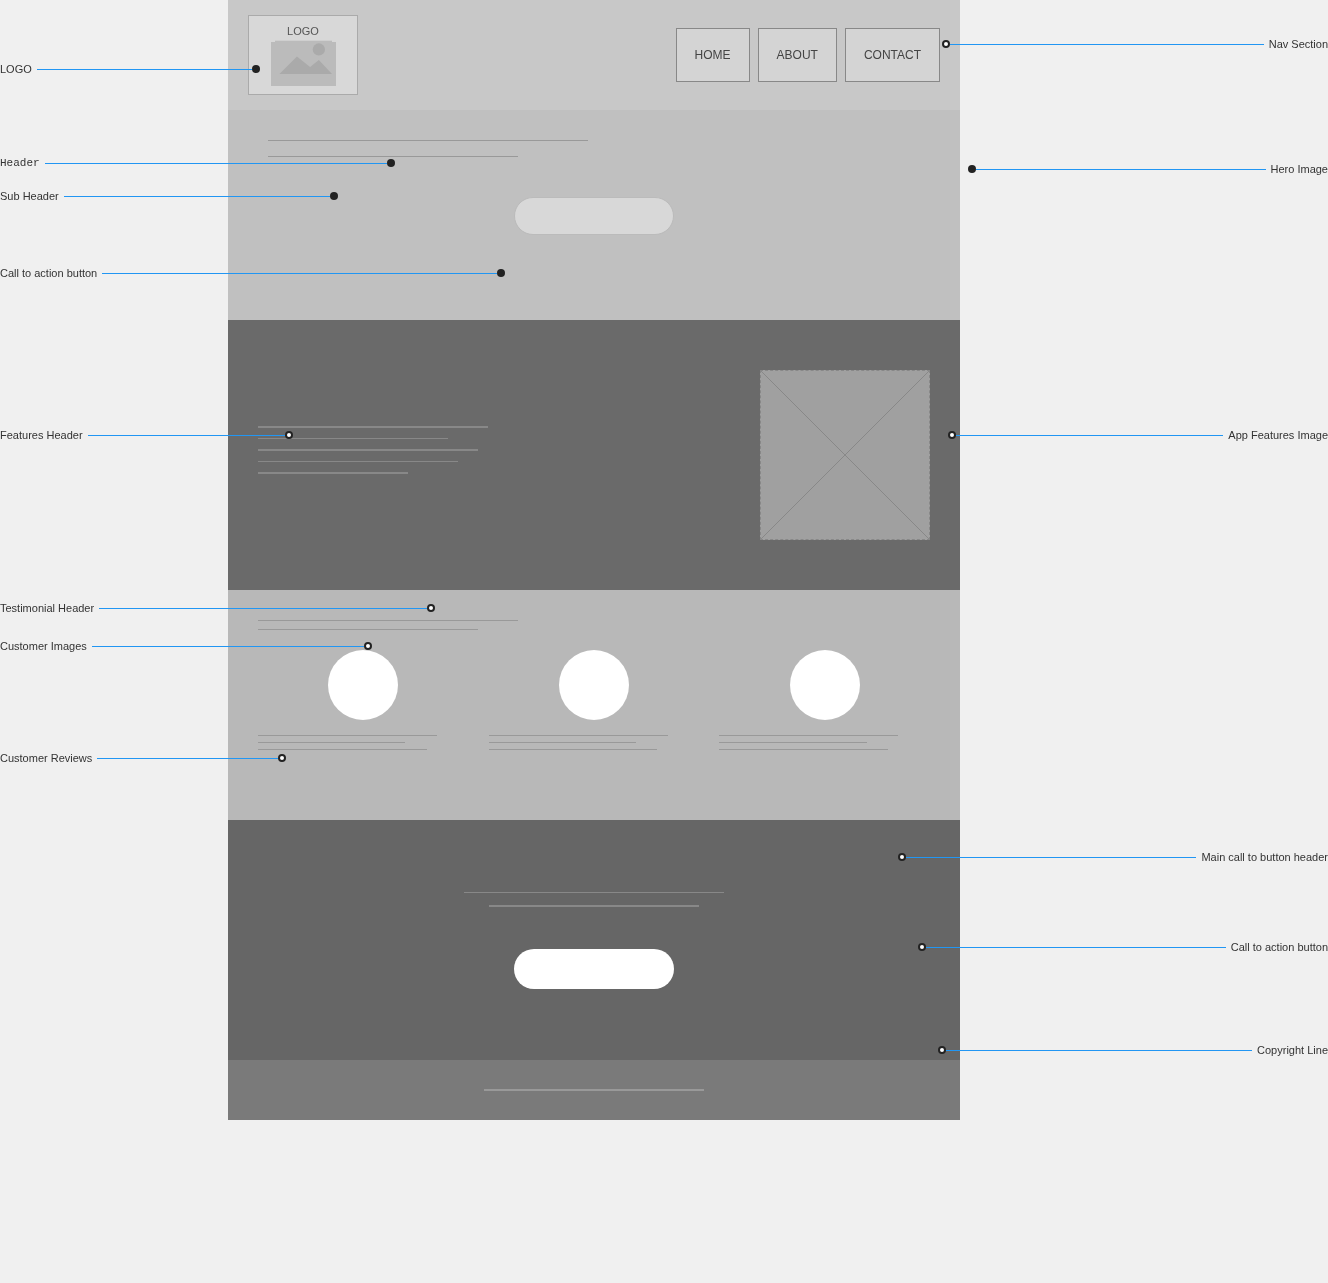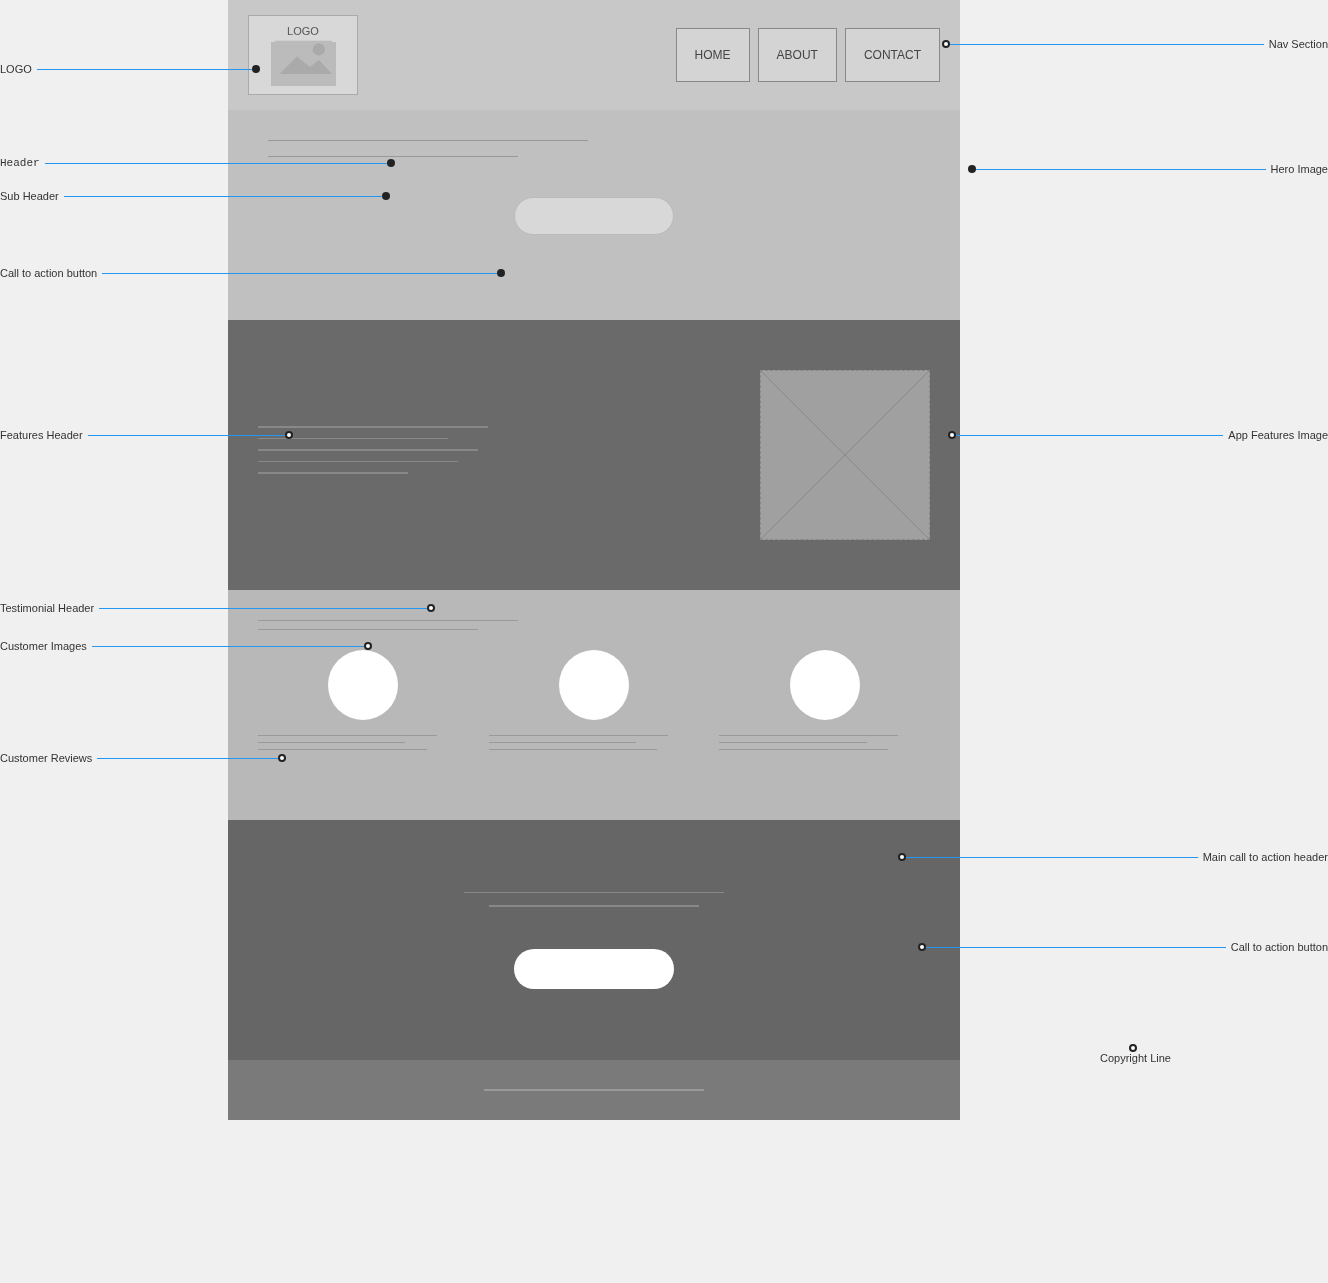--- a/index.html
+++ b/index.html
@@ -349,21 +349,21 @@
     <div class="ann-line-blue" style="flex:1;"></div>
     <div class="ann-dot-filled"></div>
   </div>
 
   <div style="position:absolute; top:157px; left:0; display:flex; align-items:center; width:395px;font-family:Liberation Mono, monospace;">
     <span class="ann-label-left">Header</span>
     <div class="ann-line-blue" style="flex:1;"></div>
     <div class="ann-dot-filled"></div>
   </div>
 
-  <div style="position:absolute; top:190px; left:0; display:flex; align-items:center; width:390px;">
+  <div style="position:absolute; top:190px; left:0; display:flex; align-items:center; width:338px;">
     <span class="ann-label-left">Sub Header</span>
     <div class="ann-line-blue" style="flex:1;"></div>
     <div class="ann-dot-filled"></div>
   </div>
 
   <div style="position:absolute; top:267px; left:0; display:flex; align-items:center; width:505px;">
     <span class="ann-label-left">Call to action button</span>
     <div class="ann-line-blue" style="flex:1;"></div>
     <div class="ann-dot-filled"></div>
   </div>
@@ -406,28 +406,28 @@
 
   <div style="position:absolute; top:429px; right:0; display:flex; align-items:center; width:380px;">
     <div class="ann-dot-hollow"></div>
     <div class="ann-line-blue" style="flex:1;"></div>
     <span class="ann-label-right">App Features Image</span>
   </div>
 
   <div style="position:absolute; top:851px; right:0; display:flex; align-items:center; width:430px;">
     <div class="ann-dot-hollow"></div>
     <div class="ann-line-blue" style="flex:1;"></div>
-    <span class="ann-label-right">Main call to action header</span>
+    <span class="ann-label-right">Main call to button header</span>
   </div>
 
   <div style="position:absolute; top:941px; right:0; display:flex; align-items:center; width:410px;">
     <div class="ann-dot-hollow"></div>
     <div class="ann-line-blue" style="flex:1;"></div>
     <span class="ann-label-right">Call to action button</span>
   </div>
 
-  <div style="position:absolute; top:1044px; right:0; display:flex; align-items:center; width:390px;flex-direction:column;">
+  <div style="position:absolute; top:1044px; right:0; display:flex; align-items:center; width:390px;">
     <div class="ann-dot-hollow"></div>
     <div class="ann-line-blue" style="flex:1;"></div>
     <span class="ann-label-right">Copyright Line</span>
   </div>
 
 </div>
 
 </body></html>

